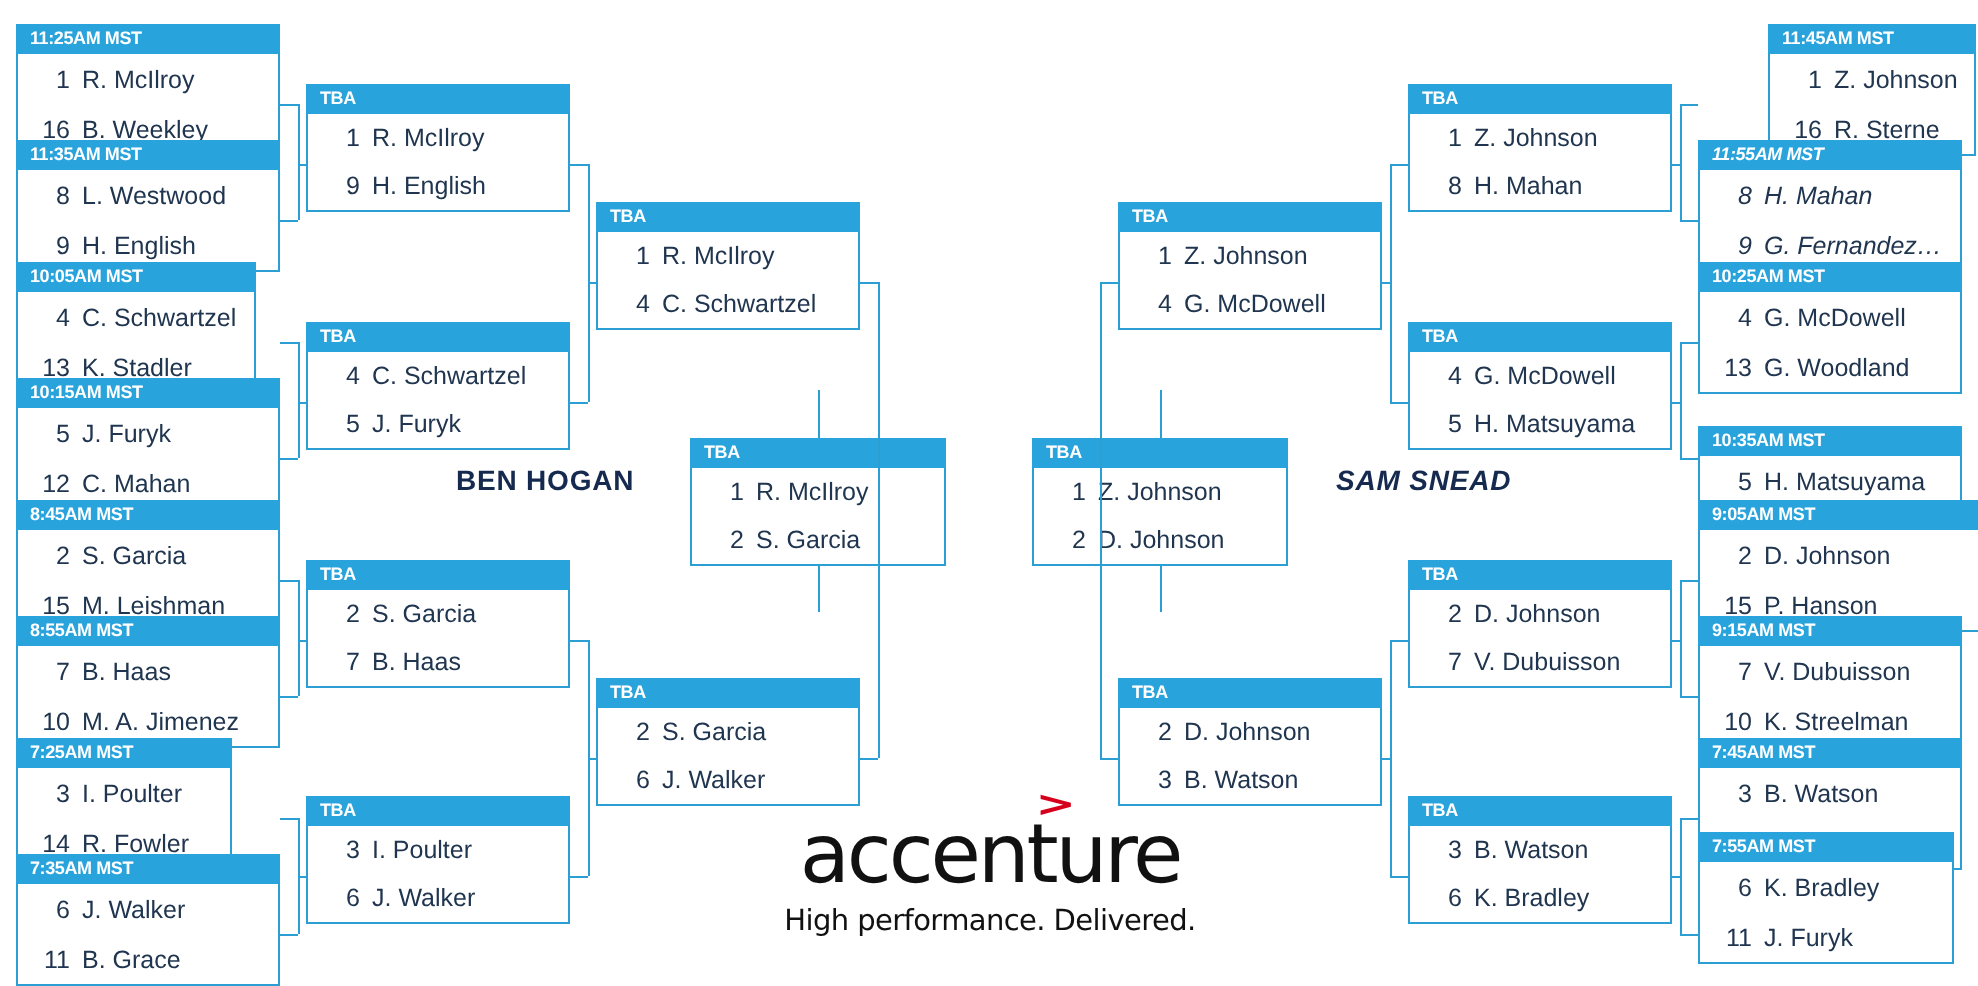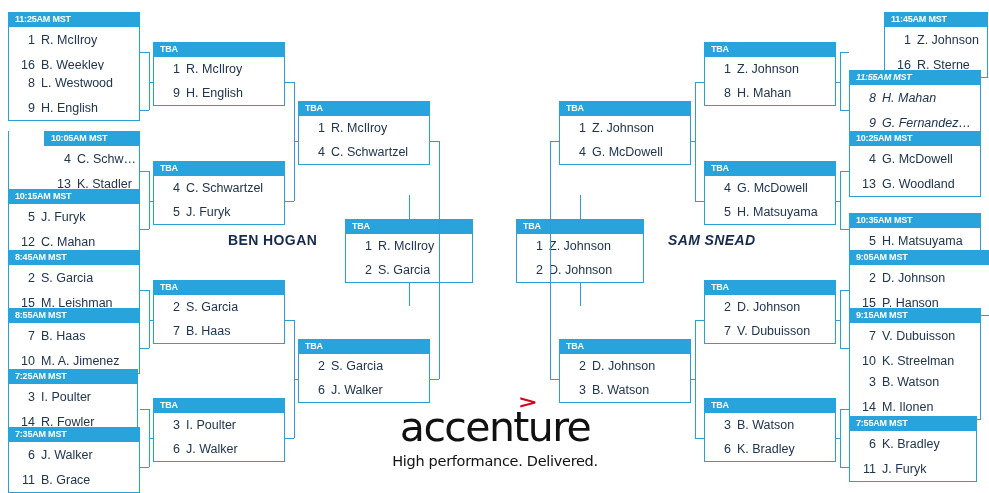--- a/index.html
+++ b/index.html
@@ -115,30 +115,31 @@
       <div class="row">
         <span class="seed">1</span>
         <span class="nm">R. McIlroy</span>
       </div>
       <div class="row">
         <span class="seed">16</span>
         <span class="nm">B. Weekley</span>
       </div>
     </div>
     <div class="match r1" style="left: 8px; top: 70px; width: 132px;">
+      <div class="hdr">11:35AM MST</div>
       <div class="row">
         <span class="seed">8</span>
         <span class="nm">L. Westwood</span>
       </div>
       <div class="row">
         <span class="seed">9</span>
         <span class="nm">H. English</span>
       </div>
     </div>
-    <div class="match r1" style="left: 8px; top: 131px; width: 132px; padding-left: 36px;">
+    <div class="match r1" style="left: 8px; top: 131px; width: 120px;">
       <div class="hdr">10:05AM MST</div>
       <div class="row">
         <span class="seed">4</span>
         <span class="nm">C. Schwartzel</span>
       </div>
       <div class="row">
         <span class="seed">13</span>
         <span class="nm">K. Stadler</span>
       </div>
     </div>
@@ -168,21 +169,21 @@
       <div class="hdr">8:55AM MST</div>
       <div class="row">
         <span class="seed">7</span>
         <span class="nm">B. Haas</span>
       </div>
       <div class="row">
         <span class="seed">10</span>
         <span class="nm">M. A. Jimenez</span>
       </div>
     </div>
-    <div class="match r1" style="left: 8px; top: 369px; width: 130px;">
+    <div class="match r1" style="left: 8px; top: 369px; width: 108px;">
       <div class="hdr">7:25AM MST</div>
       <div class="row">
         <span class="seed">3</span>
         <span class="nm">I. Poulter</span>
       </div>
       <div class="row">
         <span class="seed">14</span>
         <span class="nm">R. Fowler</span>
       </div>
     </div>
@@ -334,20 +335,21 @@
       <div class="row">
         <span class="seed">7</span>
         <span class="nm">V. Dubuisson</span>
       </div>
       <div class="row">
         <span class="seed">10</span>
         <span class="nm">K. Streelman</span>
       </div>
     </div>
     <div class="match r1" style="left: 849px; top: 369px; width: 132px;">
+      <div class="hdr">7:45AM MST</div>
       <div class="row">
         <span class="seed">3</span>
         <span class="nm">B. Watson</span>
       </div>
       <div class="row">
         <span class="seed">14</span>
         <span class="nm">M. Ilonen</span>
       </div>
     </div>
     <div class="match r1" style="left: 849px; top: 416px; width: 128px;">

